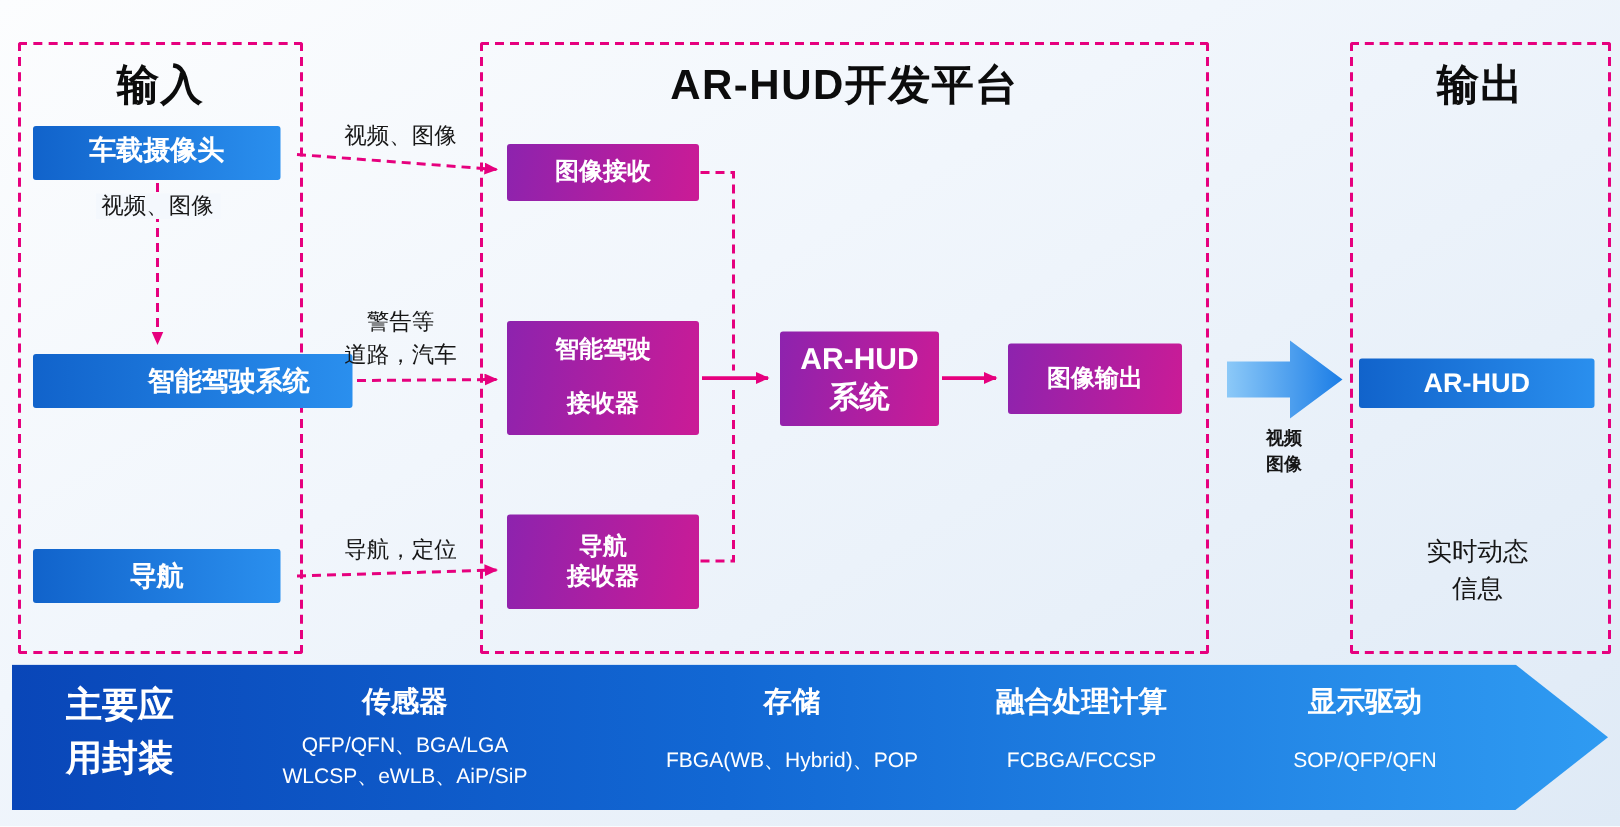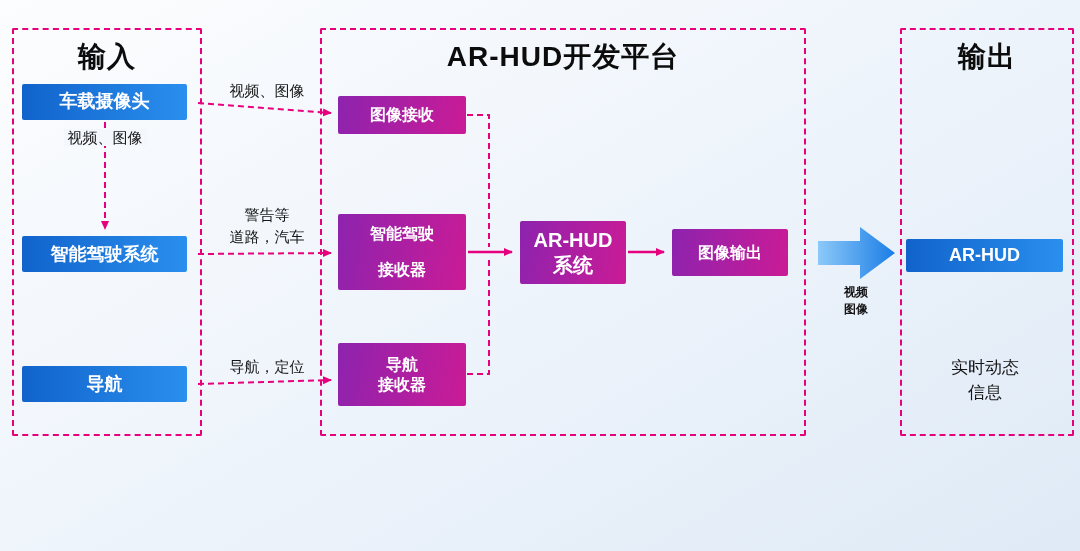--- a/index.html
+++ b/index.html
@@ -10,21 +10,21 @@
   #input-panel{left:12px;top:28px;width:186px;height:404px;}
   #platform-panel{left:320px;top:28px;width:482px;height:404px;}
   #output-panel{left:900px;top:28px;width:170px;height:404px;}
   .panel-title{position:absolute;left:0;top:8px;width:100%;text-align:center;
                font-size:28px;font-weight:bold;color:#0c0c0c;letter-spacing:1px;}
   .node{position:absolute;display:flex;flex-direction:column;align-items:center;justify-content:center;
         color:#fff;font-weight:bold;text-align:center;border-radius:2px;z-index:3;line-height:1.25;}
   .node-blue{background:linear-gradient(90deg,#1163cb,#2a8fee);font-size:18px;}
   .node-mag{background:linear-gradient(100deg,#8d23ae,#cb1b96);font-size:16px;}
   #node-camera{left:22px;top:84px;width:165px;height:36px;font-family:Liberation Mono, monospace;}
-  #node-driving{left:22px;top:236px;width:165px;height:36px;}
+  #node-driving{left:22px;top:236px;width:165px;height:36px;padding-left:48px;}
   #node-nav{left:22px;top:366px;width:165px;height:36px;}
   #node-image-rx{left:338px;top:96px;width:128px;height:38px;}
   #node-driving-rx{left:338px;top:214px;width:128px;height:76px;gap:16px;}
   #node-arhud-sys{left:520px;top:221px;width:106px;height:63px;font-size:20px;}
   #node-image-out{left:672px;top:229px;width:116px;height:47px;}
   #node-nav-rx{left:338px;top:343px;width:128px;height:63px;}
   #node-output-arhud{left:906px;top:239px;width:157px;height:33px;}
   .lbl{position:absolute;color:#161616;font-size:15px;text-align:center;z-index:3;line-height:1.45;}
   #lbl-camera-out{left:12px;top:127px;width:186px;}
   #lbl-camera-out span{background:#f4f8fd;padding:0 4px;}
@@ -133,14 +133,29 @@
     <div class="panel-title">输出</div>
   </div>
   <div class="node node-blue" id="node-output-arhud">
     <span>AR-HUD</span>
   </div>
   <div class="lbl" id="lbl-realtime">
     <div>实时动态</div>
     <div>信息</div>
   </div>
 
+  <div class="banner">
+    <div class="banner-label">
+      <div>主要应</div>
+      <div>用封装</div>
+    </div>
+    <div class="col-title" id="col-sensor-title">传感器</div>
+    <div class="col-sub" id="col-sensor-sub1">QFP/QFN、BGA/LGA</div>
+    <div class="col-sub" id="col-sensor-sub2">WLCSP、eWLB、AiP/SiP</div>
+    <div class="col-title" id="col-storage-title">存储</div>
+    <div class="col-sub" id="col-storage-sub1">FBGA(WB、Hybrid)、POP</div>
+    <div class="col-title" id="col-fusion-title">融合处理计算</div>
+    <div class="col-sub" id="col-fusion-sub1">FCBGA/FCCSP</div>
+    <div class="col-title" id="col-display-title">显示驱动</div>
+    <div class="col-sub" id="col-display-sub1">SOP/QFP/QFN</div>
+  </div>
 
 </div>
 
 </body></html>

